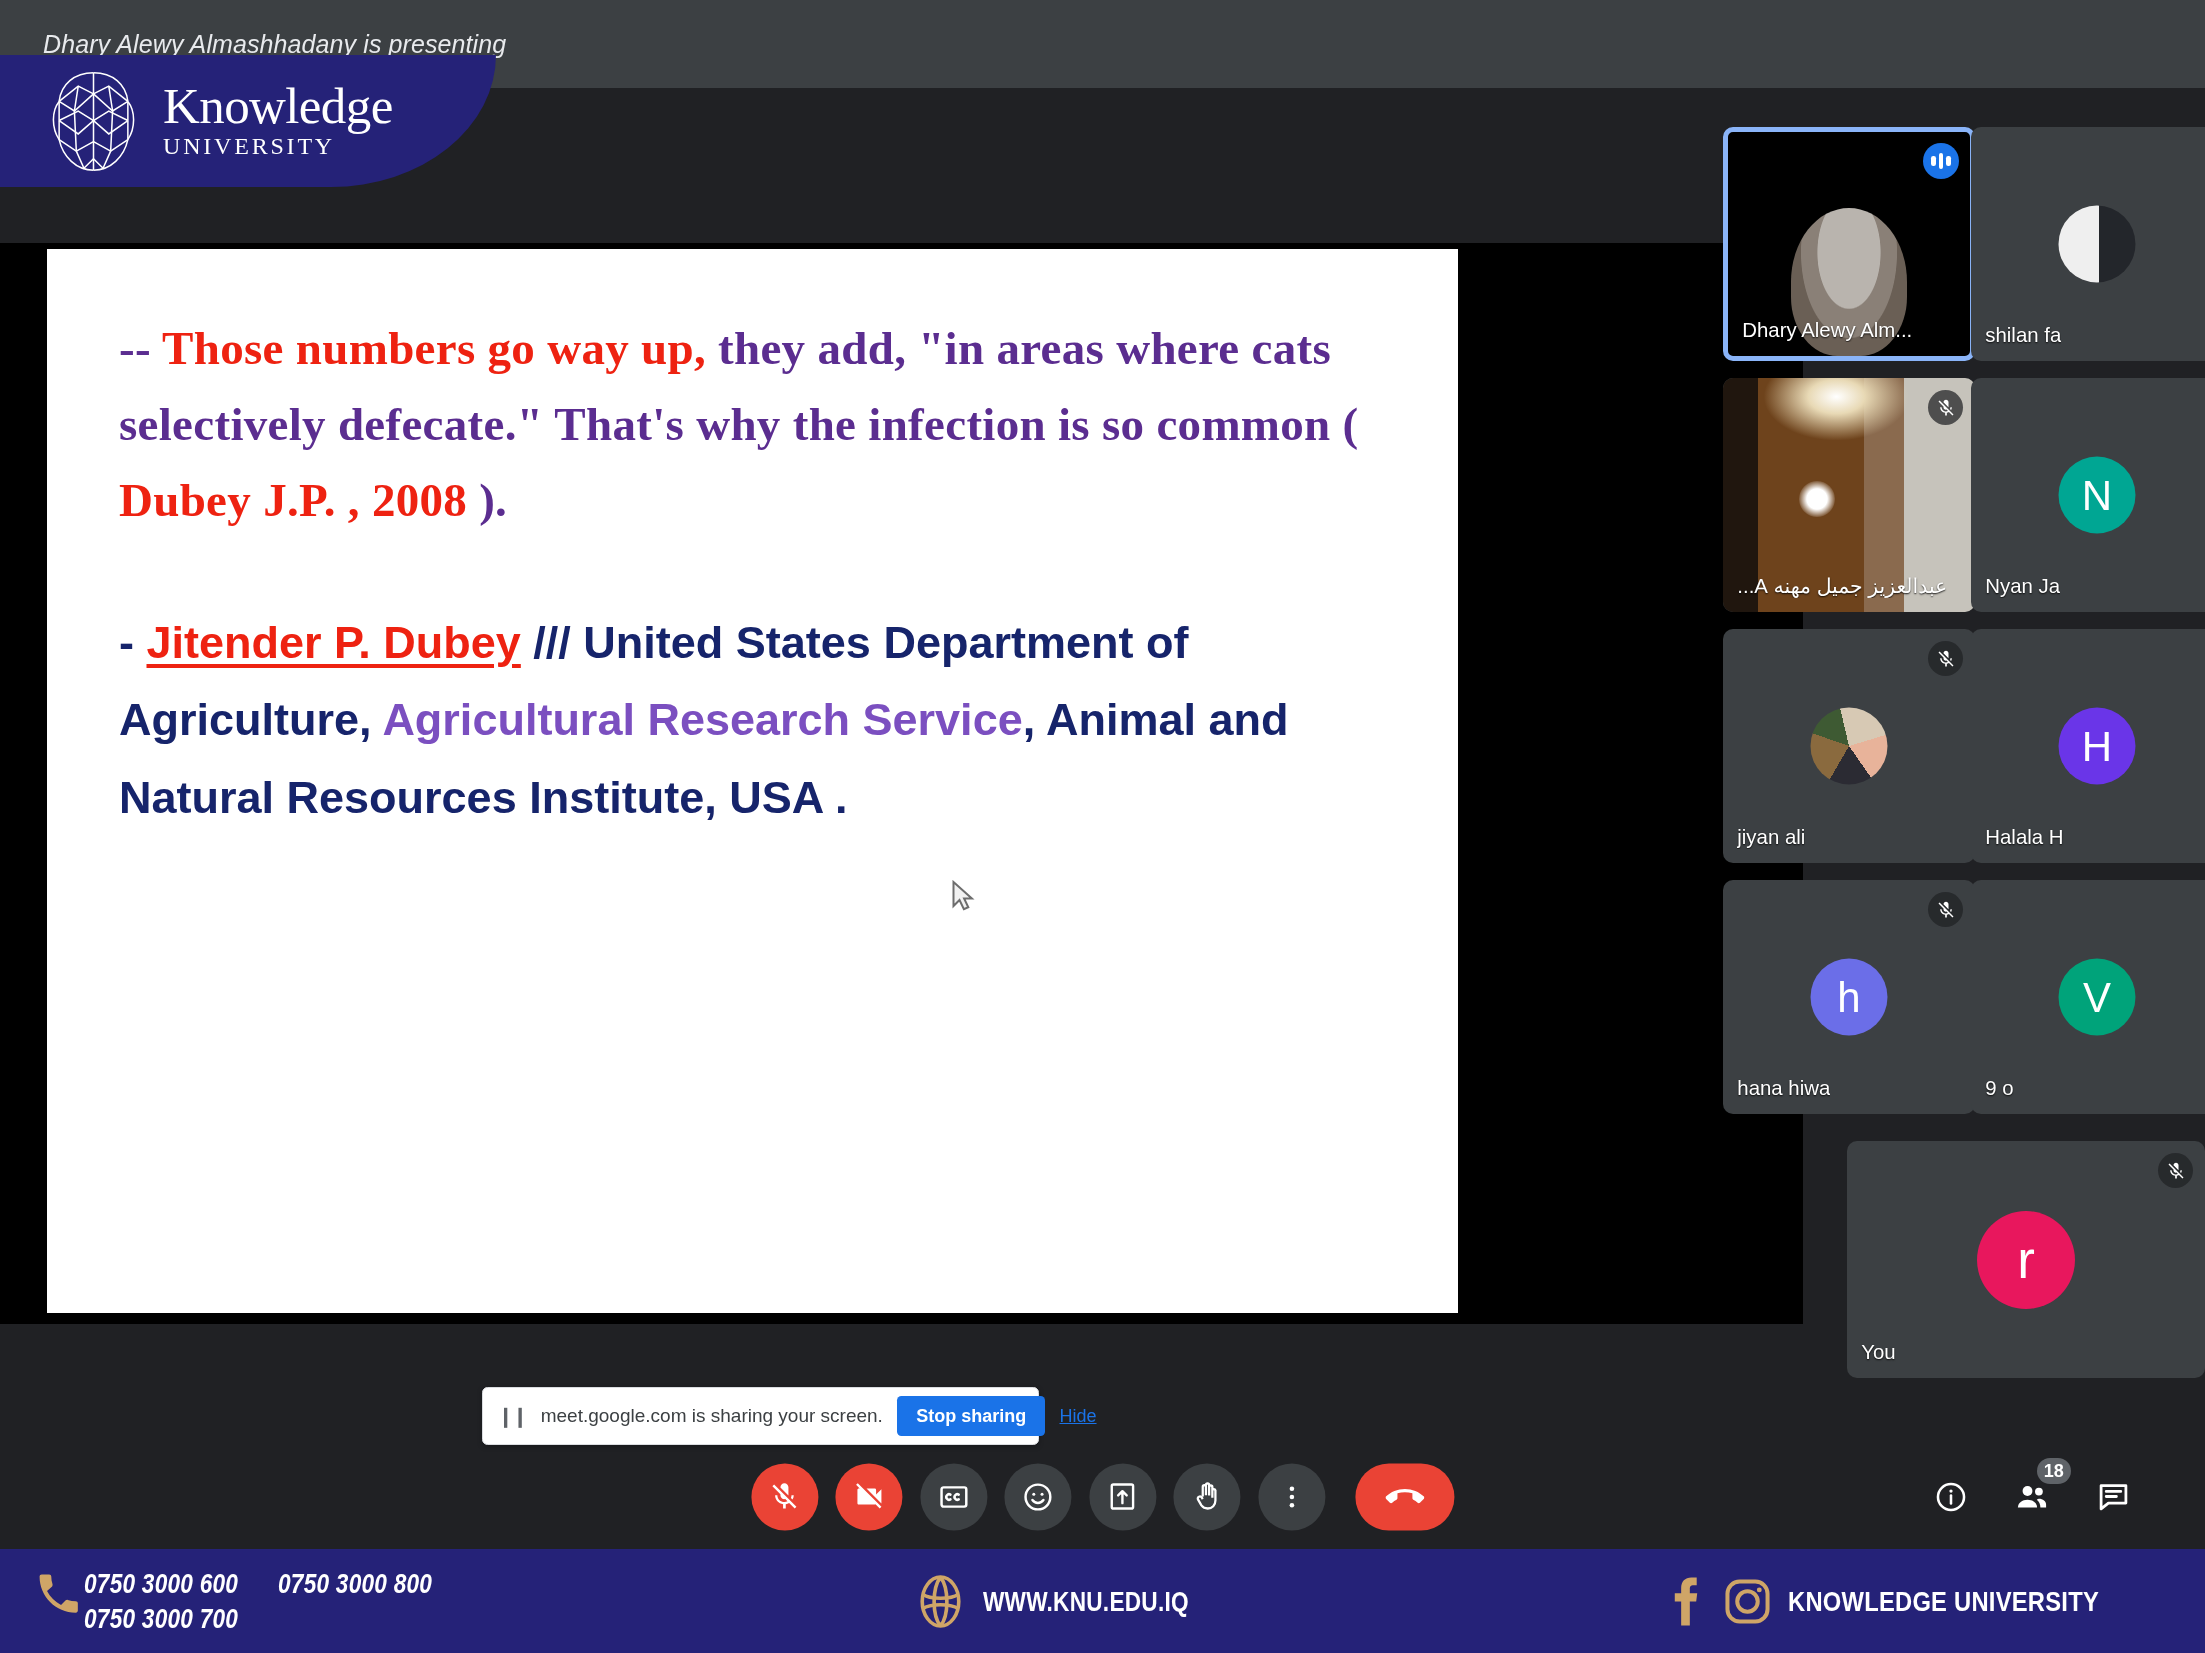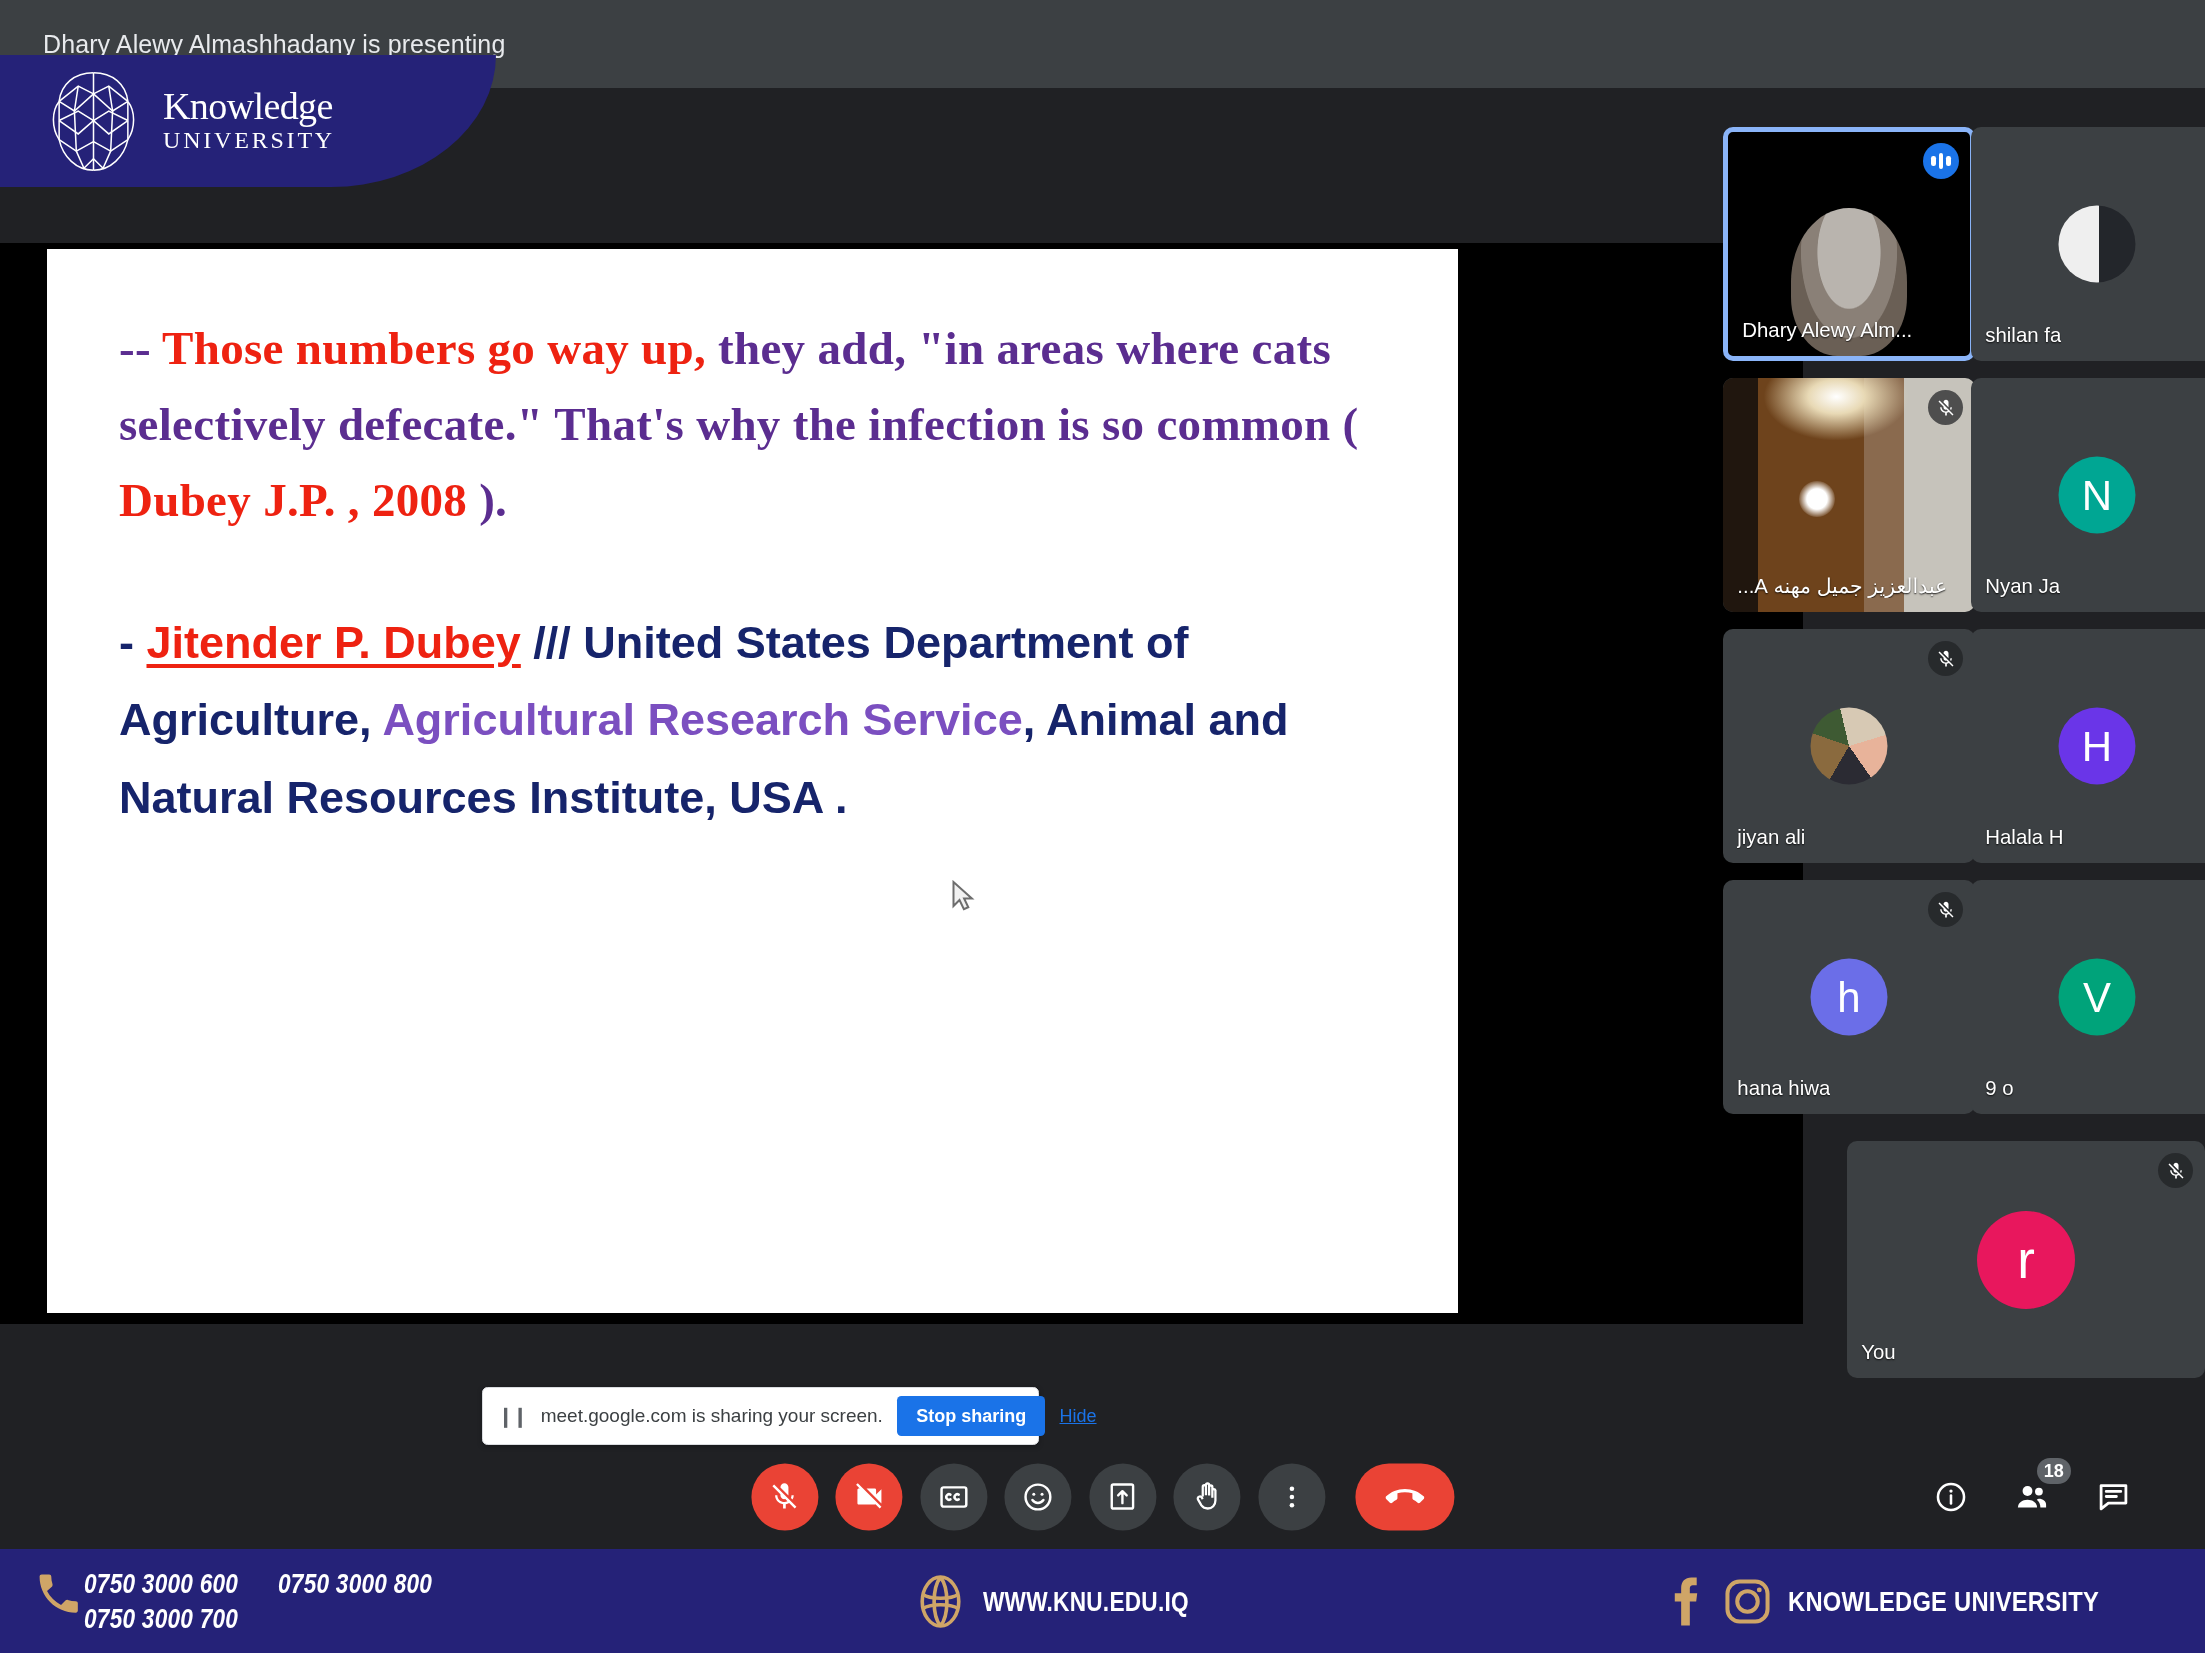--- a/index.html
+++ b/index.html
@@ -13,40 +13,41 @@
   
   #meet-top-bar {
     position: absolute; top: 0; left: 0; width: 2205px; height: 88px;
     background: #3c4043;
     display: flex; align-items: center;
   }
   #presenting-text {
     color: #e8eaed; font-size: 25px; font-weight: 400;
     margin-left: 43px; letter-spacing: 0.1px;
     white-space: nowrap;
+    font-style: italic;
   }
   #top-dark-strip {
     position: absolute; top: 0; left: 0; width: 2205px; height: 19px;
     background: #202124;
   }
 
   
   #ku-logo-badge {
     position: absolute; top: 55px; left: 0;
     width: 496px; height: 132px;
     background: #252278;
     border-bottom-right-radius: 165px 132px;
     display: flex; align-items: center;
     overflow: hidden;
   }
   #ku-brain { margin-left: 44px; flex: 0 0 auto; }
   #ku-wordmark { margin-left: 20px; display: flex; flex-direction: column; }
   #ku-name {
     color: #ffffff; font-family: "Liberation Serif", serif;
-    font-size: 38px; line-height: .95; font-weight: 400;
+    font-size: 51px; line-height: .95; font-weight: 400;
     letter-spacing: -0.6px;
   }
   #ku-sub {
     color: #ffffff; font-family: "Liberation Serif", serif;
     font-size: 24px; letter-spacing: 2.8px; margin-top: 2.2px;
   }
 
   
   #presentation-frame {
     position: absolute; left: 0; top: 243px;

